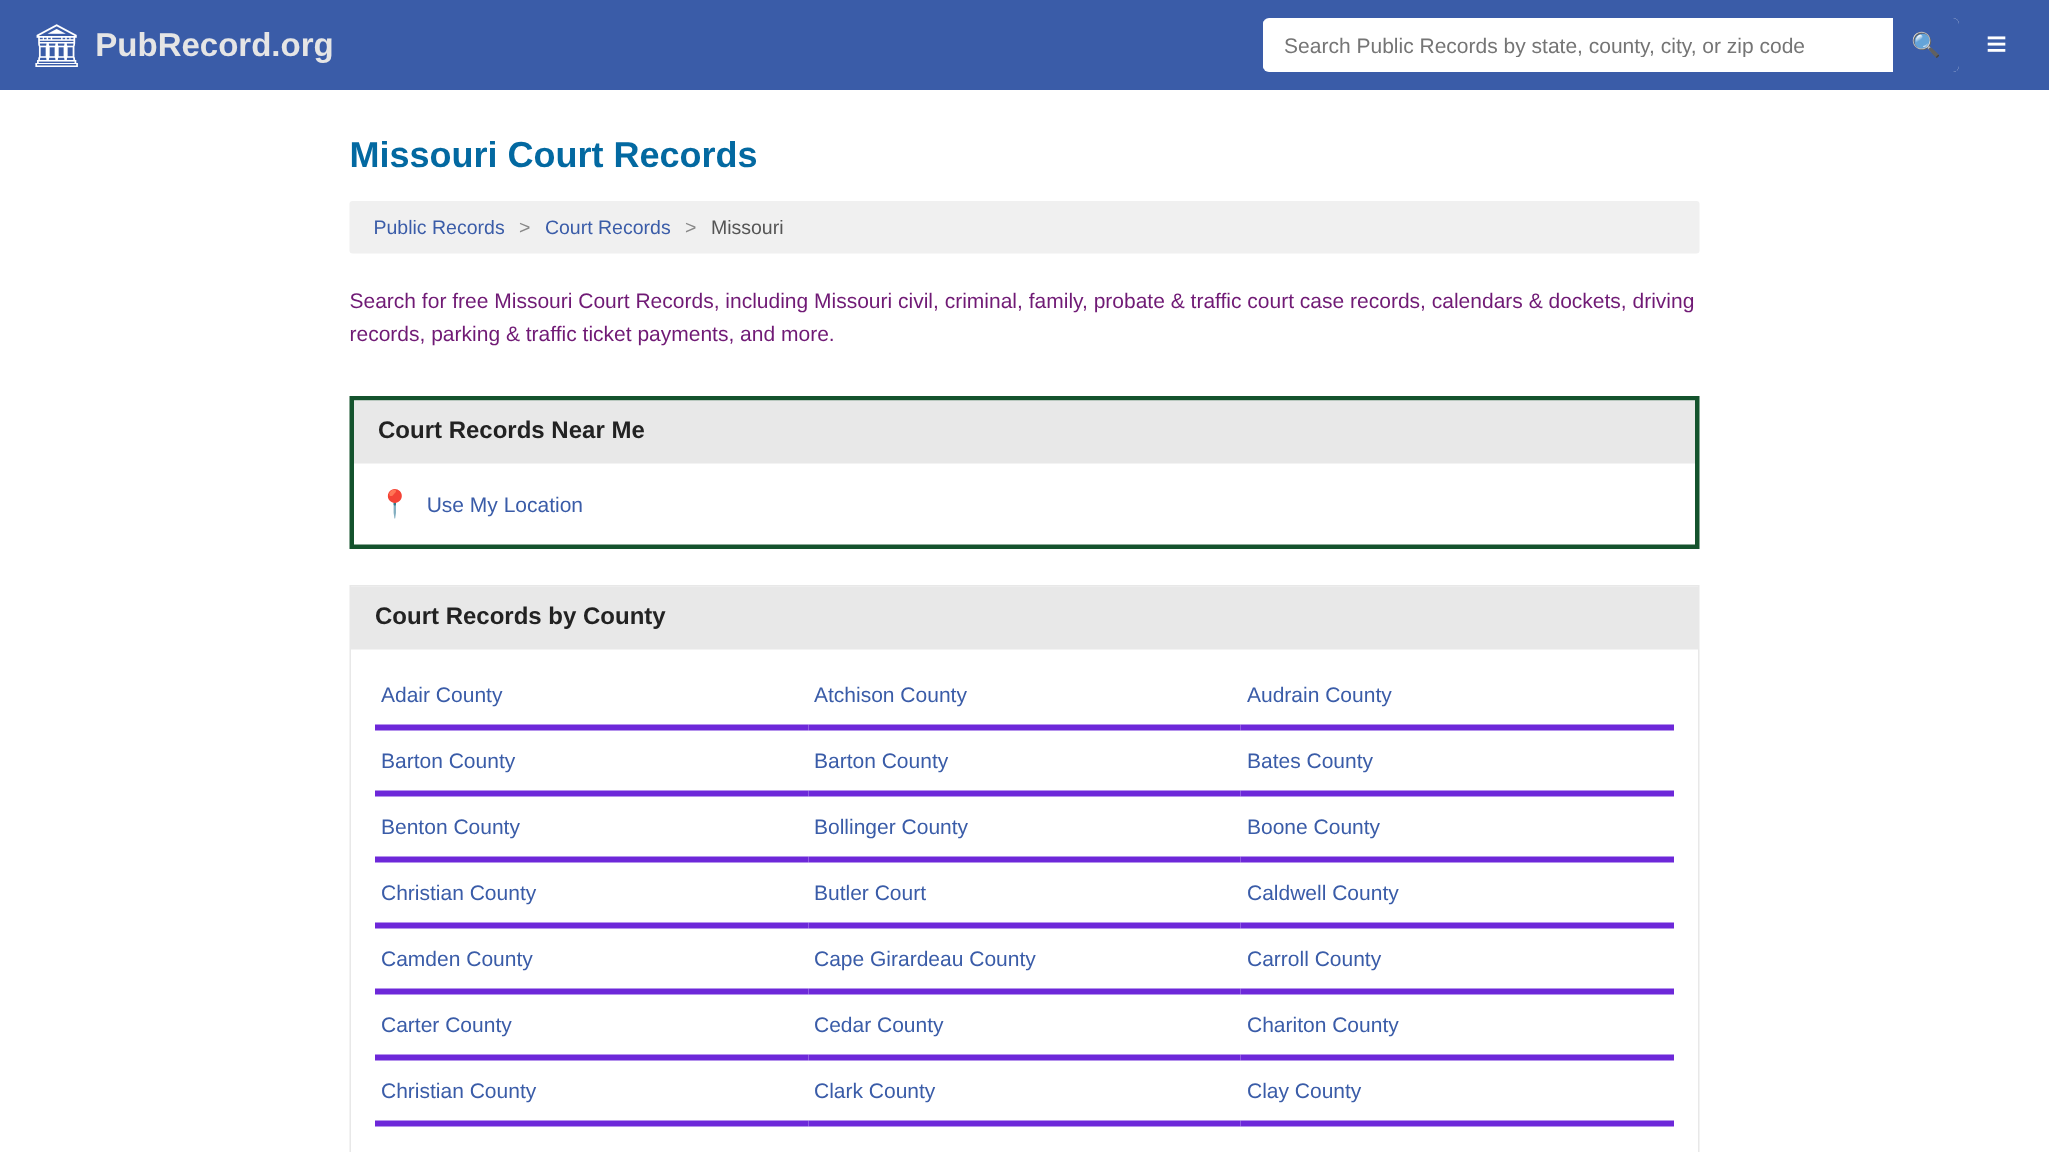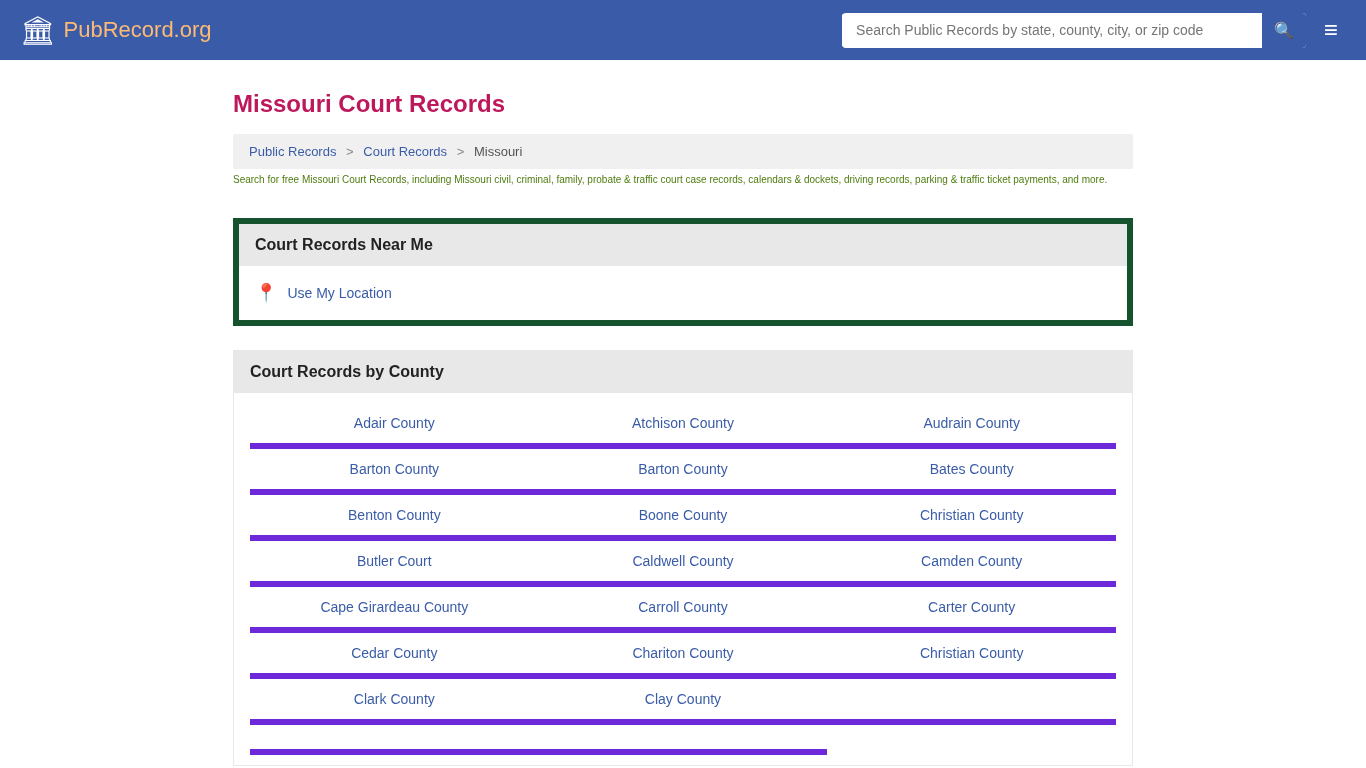--- a/index.html
+++ b/index.html
@@ -19,22 +19,22 @@
       align-items: center;
       color: #fff;
       text-decoration: none;
     }
     .logo-icon {
       font-size: 28px;
       margin-right: 8px;
     }
     .logo-text {
       font-size: 22px;
-      font-weight: normal;
-      color: #fdba74;
+      font-weight: bold;
+      color: #e5e5e5;
     }
     .header-right {
       display: flex;
       align-items: center;
       gap: 10px;
       padding-left: 32px;
     }
     .search-bar {
       display: flex;
       align-items: center;
@@ -71,56 +71,56 @@
     
     .content {
       max-width: 940px;
       margin: 30px auto 0;
       padding: 0 20px;
     }
 
     .page-title {
       font-size: 24px;
       font-weight: bold;
-      color: #be185d;
+      color: #0369a1;
       margin-bottom: 16px;
     }
 
     .breadcrumb {
       background: #f0f0f0;
       padding: 10px 16px;
       border-radius: 2px;
-      margin-bottom: 3px;
+      margin-bottom: 20px;
       font-size: 13px;
       color: #555;
     }
     .breadcrumb a {
       color: #3a5ca8;
       text-decoration: none;
     }
     .breadcrumb .sep { margin: 0 6px; color: #888; }
 
     .description {
-      font-size: 10px;
-      color: #4d7c0f;
+      font-size: 14px;
+      color: #701a75;
       line-height: 1.6;
       margin-bottom: 30px;
     }
 
     .section-header {
       background: #e8e8e8;
       padding: 12px 16px;
       font-size: 16px;
       font-weight: bold;
       color: #222;
       margin-bottom: 0;
     }
 
     .near-me-section {
-      border: 6px solid #14532d;
+      border: 3px solid #14532d;
       margin-bottom: 24px;
     }
     .near-me-body {
       padding: 16px;
       display: flex;
       align-items: center;
       gap: 10px;
     }
     .location-icon {
       color: #333;
@@ -137,22 +137,21 @@
       margin-bottom: 30px;
     }
     .county-grid {
       padding: 10px 16px;
       display: grid;
       grid-template-columns: repeat(3, 1fr);
       row-gap: 0;
     }
     .county-item {
       padding: 12px 4px;
-      border-bottom: 6px solid #6d28d9;
-      text-align: center;
+      border-bottom: 4px solid #6d28d9;
     }
     .county-item a {
       color: #3a5ca8;
       text-decoration: none;
       font-size: 14px;
     }
   </style>
 </head>
 <body>
 
@@ -199,20 +198,21 @@
   <section class="county-section">
     <div class="section-header">Court Records by County</div>
     <div class="county-grid" id="county-grid">
     <div class="county-item"><a href="#">Adair County</a></div>
         <div class="county-item"><a href="#">Atchison County</a></div>
         <div class="county-item"><a href="#">Audrain County</a></div>
         <div class="county-item"><a href="#">Barton County</a></div>
         <div class="county-item"><a href="#">Barton County</a></div>
         <div class="county-item"><a href="#">Bates County</a></div>
         <div class="county-item"><a href="#">Benton County</a></div>
+        <div class="county-item"><a href="#">Bollinger County</a></div>
         <div class="county-item"><a href="#">Boone County</a></div>
         <div class="county-item"><a href="#">Christian County</a></div>
         <div class="county-item"><a href="#">Butler Court</a></div>
         <div class="county-item"><a href="#">Caldwell County</a></div>
         <div class="county-item"><a href="#">Camden County</a></div>
         <div class="county-item"><a href="#">Cape Girardeau County</a></div>
         <div class="county-item"><a href="#">Carroll County</a></div>
         <div class="county-item"><a href="#">Carter County</a></div>
         <div class="county-item"><a href="#">Cedar County</a></div>
         <div class="county-item"><a href="#">Chariton County</a></div>

